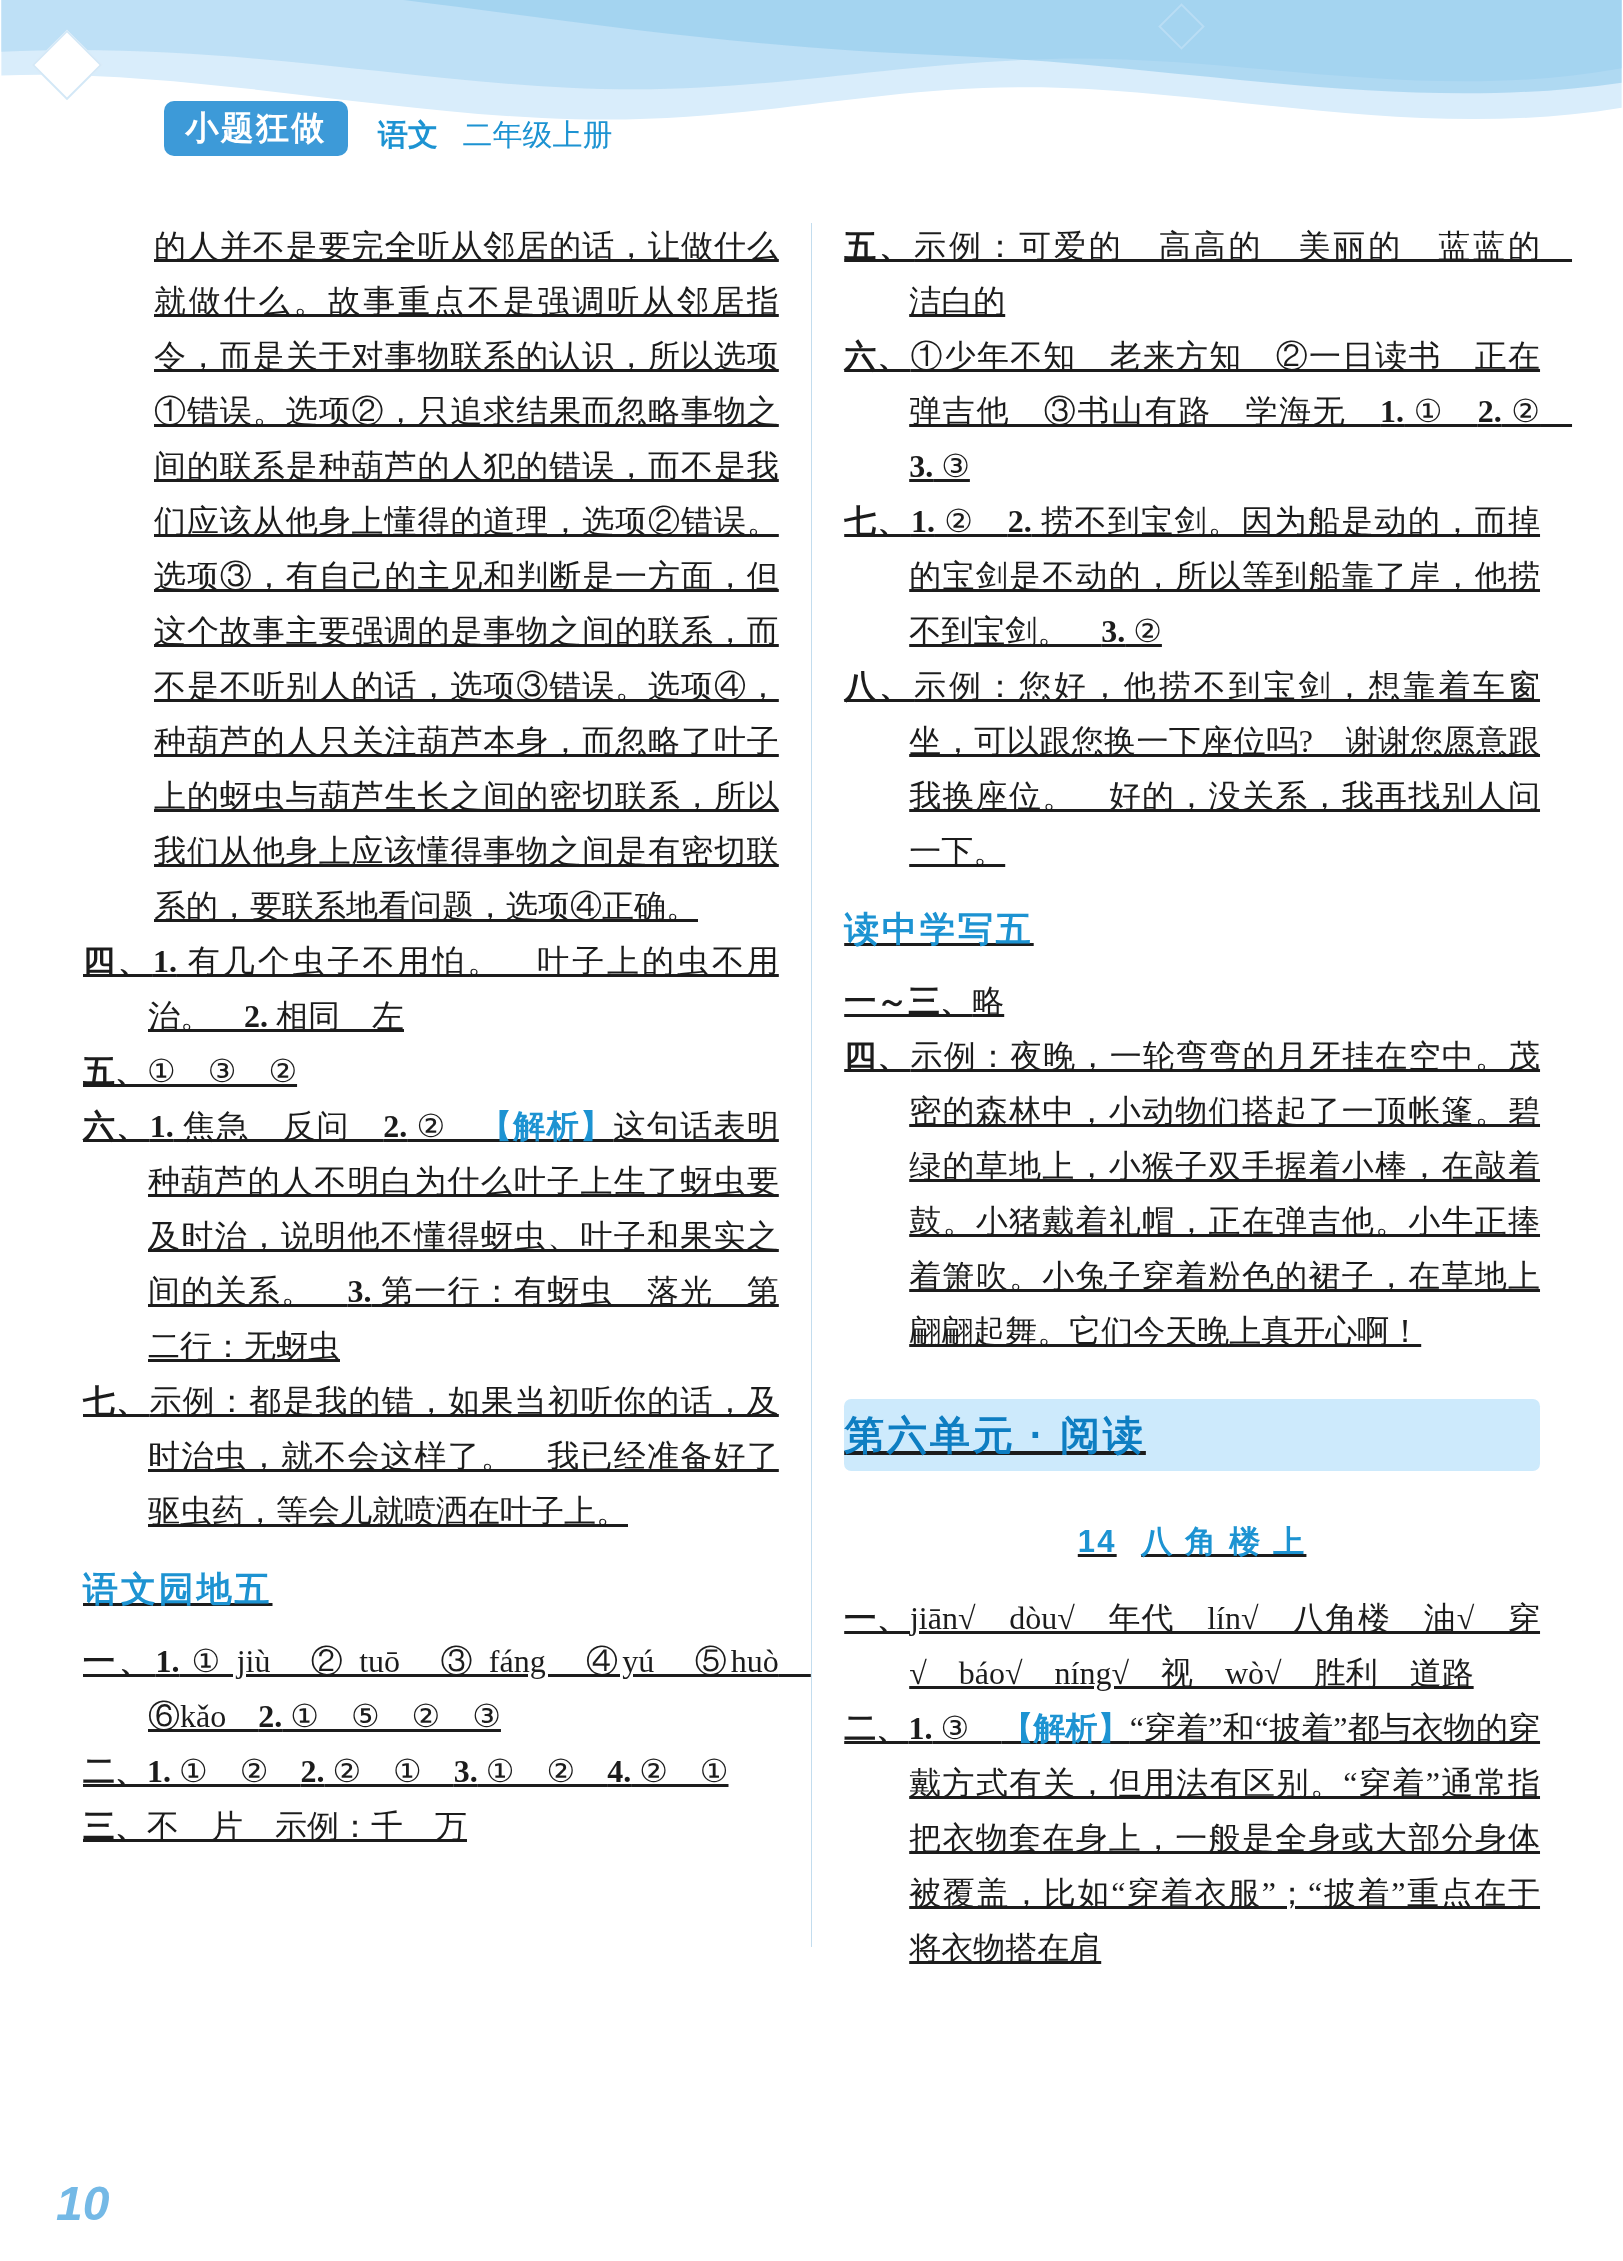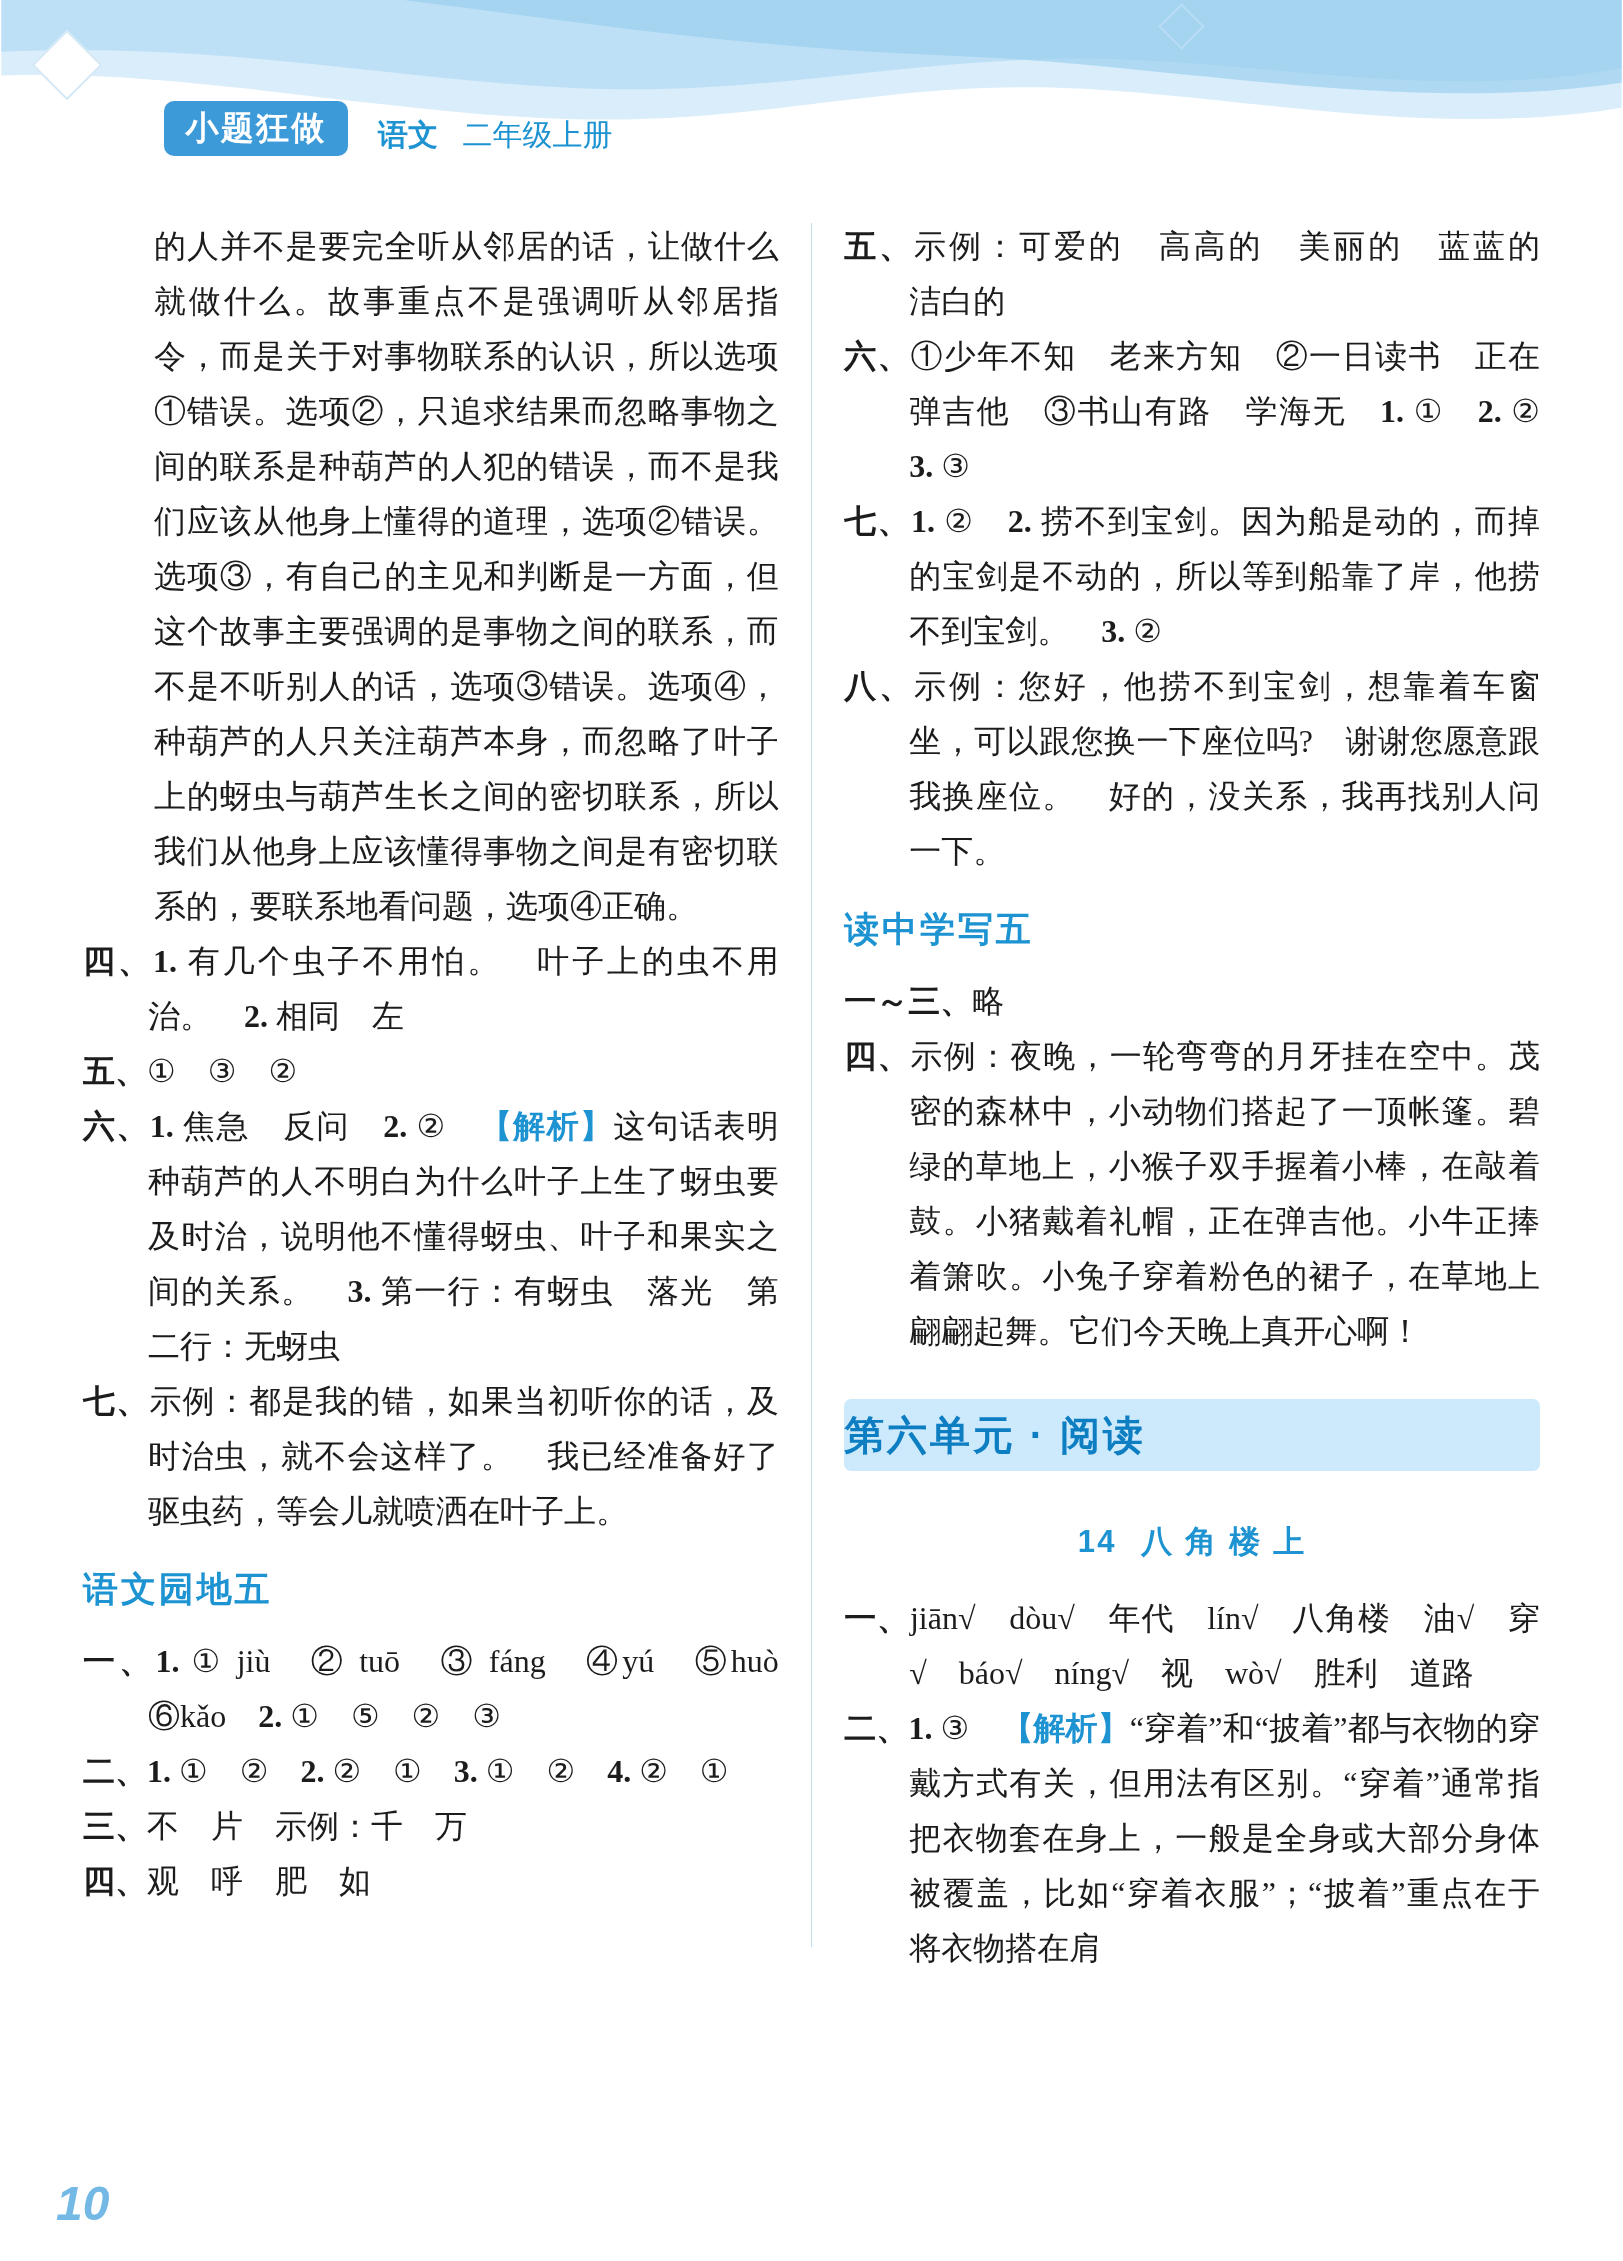--- a/index.html
+++ b/index.html
@@ -26,21 +26,21 @@
     font-family:"Liberation Sans","DejaVu Sans",sans-serif; letter-spacing:2.2px;
   }
   .subject {
     color:var(--accent,#1d93d2); font-size:30px; font-weight:bold; margin-left:30px;
     font-family:"Liberation Sans","DejaVu Sans",sans-serif;
   }
   .volume {
     color:var(--accent,#1d93d2); font-size:30px; margin-left:24.5px;
     font-family:"Liberation Sans","DejaVu Sans",sans-serif;
   }
-  .main { display:flex; align-items:stretch; padding:7.2px 83px 0; }
+  .main { display:flex; align-items:stretch; padding:7.2px 83px 0;text-decoration:underline; }
   .column { flex:1; min-width:0; font-size:32px; line-height:55px; text-align:justify; }
   .col-divider { width:1.4px; background:var(--divider,#c3ddee); margin:4.3px 32px 29px; }
   .para { margin:0; }
   .cont { padding-left:71px; text-indent:0; }
   .item { padding-left:65px; text-indent:-65px; }
   .marker { font-weight:bold; }
   .bd { font-weight:bold; }
   .jiexi { color:var(--accent,#1d93d2); font-weight:bold; }
   .sec-heading {
     color:var(--accent,#1d93d2); font-size:35px; font-weight:bold; text-align:left;
@@ -89,21 +89,20 @@
     <section class="column">
         <p class="para cont"><span>的人并不是要完全听从邻居的话，让做什么就做什么。故事重点不是强调听从邻居指令，而是关于对事物联系的认识，所以选项①错误。选项②，只追求结果而忽略事物之间的联系是种葫芦的人犯的错误，而不是我们应该从他身上懂得的道理，选项②错误。选项③，有自己的主见和判断是一方面，但这个故事主要强调的是事物之间的联系，而不是不听别人的话，选项③错误。选项④，种葫芦的人只关注葫芦本身，而忽略了叶子上的蚜虫与葫芦生长之间的密切联系，所以我们从他身上应该懂得事物之间是有密切联系的，要联系地看问题，选项④正确。</span></p>
         <p class="para item"><span class="marker">四、</span><span class="bd">1.</span><span> 有几个虫子不用怕。　叶子上的虫不用治。　</span><span class="bd">2.</span><span> 相同　左</span></p>
         <p class="para item"><span class="marker">五、</span><span>①　③　②</span></p>
         <p class="para item"><span class="marker">六、</span><span class="bd">1.</span><span> 焦急　反问　</span><span class="bd">2.</span><span> ②　</span><span class="jiexi">【解析】</span><span>这句话表明种葫芦的人不明白为什么叶子上生了蚜虫要及时治，说明他不懂得蚜虫、叶子和果实之间的关系。　</span><span class="bd">3.</span><span> 第一行：有蚜虫　落光　第二行：无蚜虫</span></p>
         <p class="para item"><span class="marker">七、</span><span>示例：都是我的错，如果当初听你的话，及时治虫，就不会这样了。　我已经准备好了驱虫药，等会儿就喷洒在叶子上。</span></p>
         <h2 class="sec-heading">语文园地五</h2>
         <p class="para item"><span class="marker">一、</span><span class="bd">1.</span><span> ① jiù　② tuō　③ fáng　④yú　⑤huò　⑥kǎo　</span><span class="bd">2.</span><span> ①　⑤　②　③</span></p>
         <p class="para item"><span class="marker">二、</span><span class="bd">1.</span><span> ①　②　</span><span class="bd">2.</span><span> ②　①　</span><span class="bd">3.</span><span> ①　②　</span><span class="bd">4.</span><span> ②　①</span></p>
         <p class="para item"><span class="marker">三、</span><span>不　片　示例：千　万</span></p>
-        <p class="para item"><span class="marker">四、</span><span>观　呼　肥　如</span></p>
       </section>
     <div class="col-divider"></div>
     <section class="column">
         <p class="para item"><span class="marker">五、</span><span>示例：可爱的　高高的　美丽的　蓝蓝的　洁白的</span></p>
         <p class="para item"><span class="marker">六、</span><span>①少年不知　老来方知　②一日读书　正在弹吉他　③书山有路　学海无　</span><span class="bd">1.</span><span> ①　</span><span class="bd">2.</span><span> ②　</span><span class="bd">3.</span><span> ③</span></p>
         <p class="para item"><span class="marker">七、</span><span class="bd">1.</span><span> ②　</span><span class="bd">2.</span><span> 捞不到宝剑。因为船是动的，而掉的宝剑是不动的，所以等到船靠了岸，他捞不到宝剑。　</span><span class="bd">3.</span><span> ②</span></p>
         <p class="para item"><span class="marker">八、</span><span>示例：您好，他捞不到宝剑，想靠着车窗坐，可以跟您换一下座位吗?　谢谢您愿意跟我换座位。　好的，没关系，我再找别人问一下。</span></p>
         <h2 class="sec-heading">读中学写五</h2>
         <p class="para item"><span class="marker">一～三、</span><span>略</span></p>
         <p class="para item"><span class="marker">四、</span><span>示例：夜晚，一轮弯弯的月牙挂在空中。茂密的森林中，小动物们搭起了一顶帐篷。碧绿的草地上，小猴子双手握着小棒，在敲着鼓。小猪戴着礼帽，正在弹吉他。小牛正捧着箫吹。小兔子穿着粉色的裙子，在草地上翩翩起舞。它们今天晚上真开心啊！</span></p>

